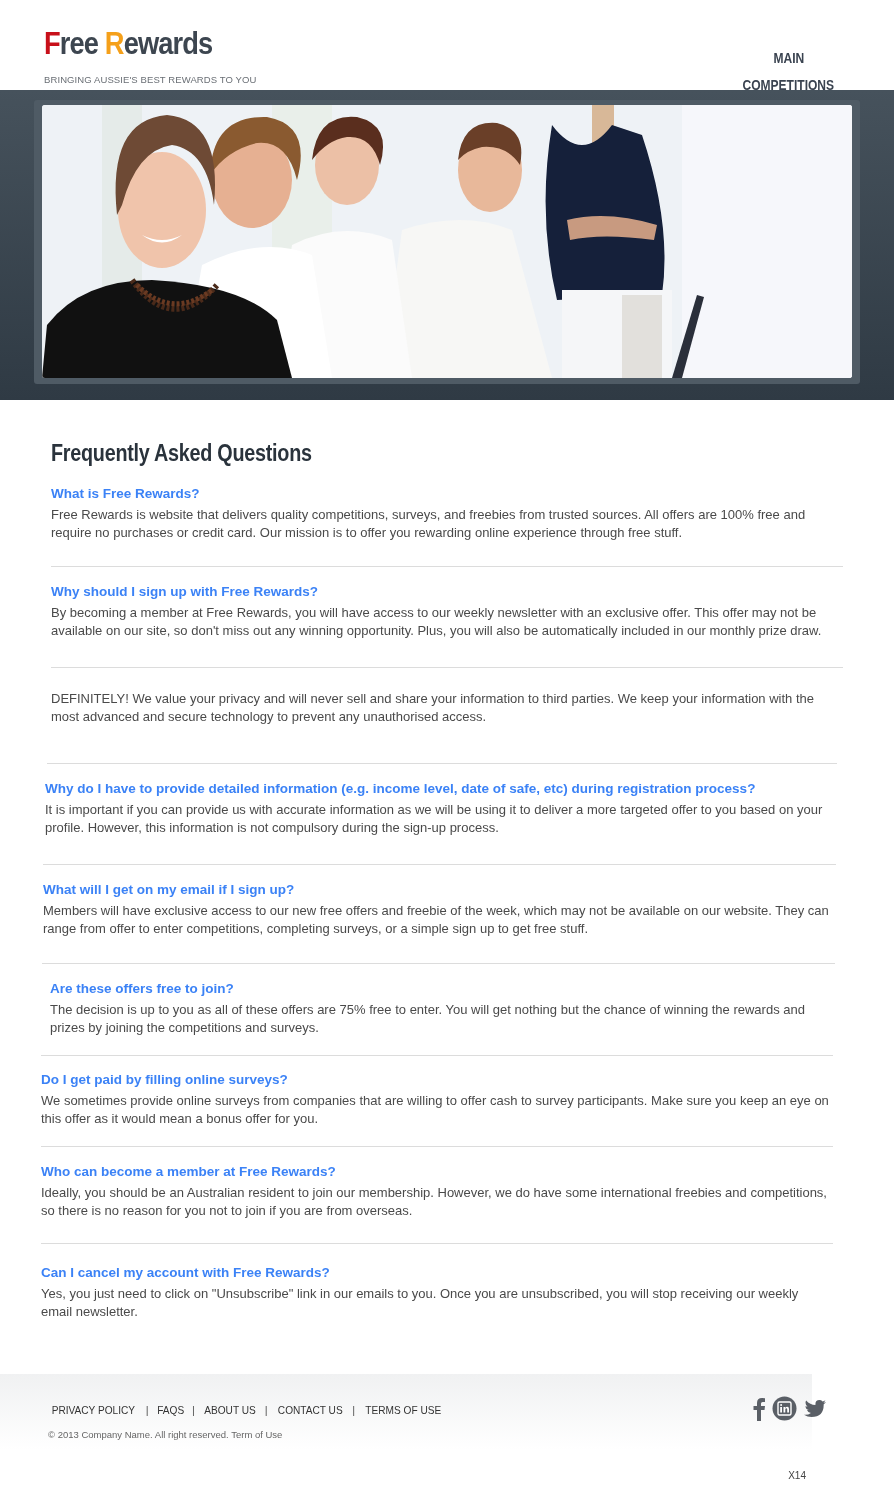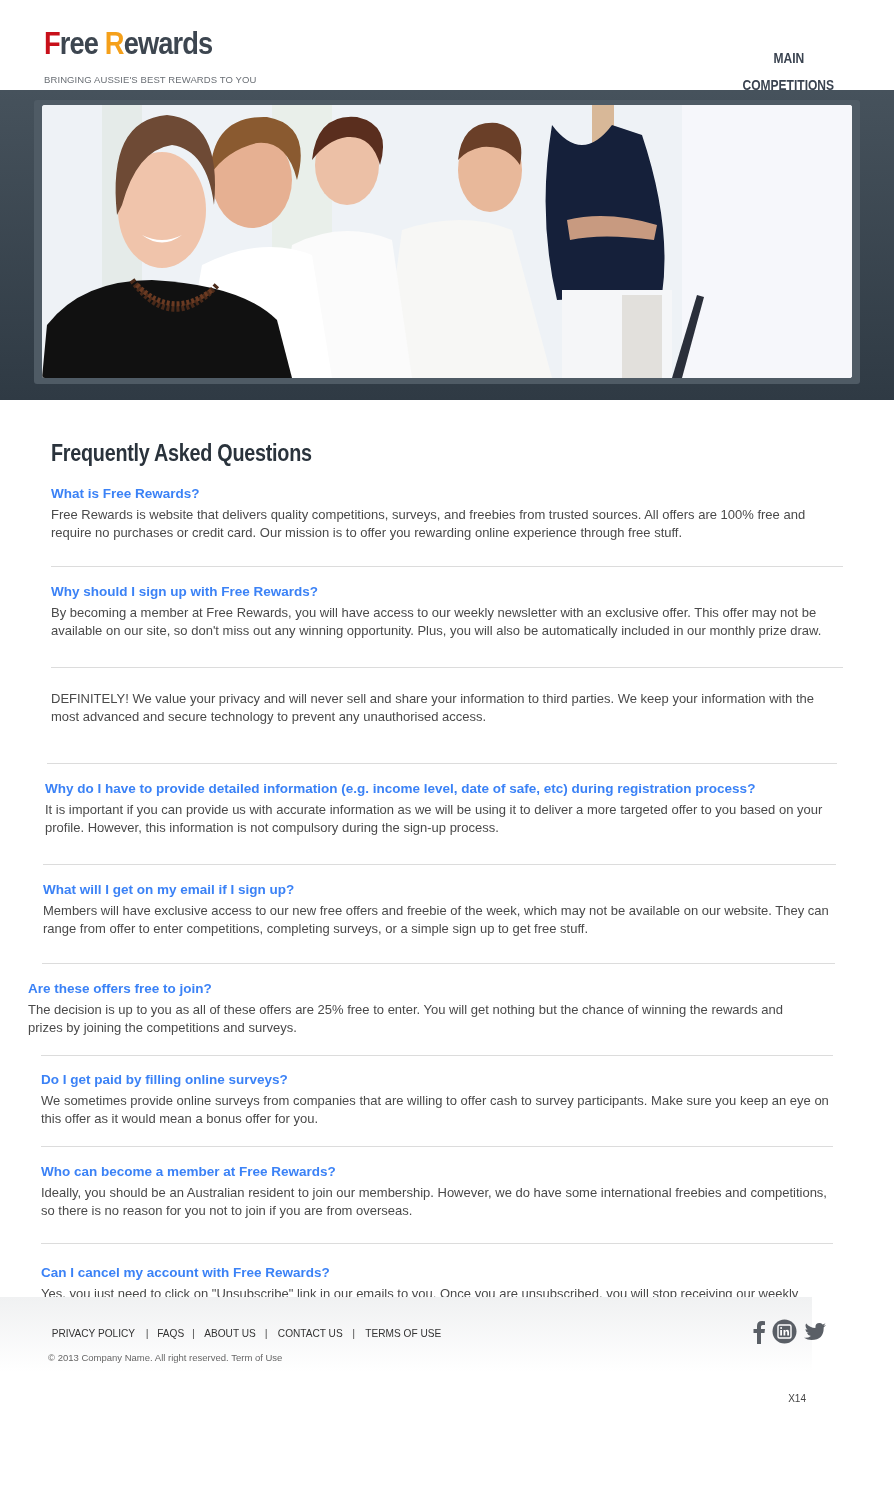--- a/index.html
+++ b/index.html
@@ -27,21 +27,21 @@
 
     
     .faq { position: absolute; left: 0; top: 400px; width: 894px; }
     .faq-title { position: absolute; left: 51px; top: 40px; font-weight: bold; font-size: 23px; color: #2a333c; transform: scaleX(0.86); transform-origin: left; white-space: nowrap; letter-spacing: -0.3px; }
     .faq-item { position: absolute; }
     .faq-q { font-size: 13.5px; color: #3b82f6; white-space: nowrap; }
     .faq-a { font-size: 13px; line-height: 18px; color: #4a4a4a; margin-top: 5px; }
     .faq-divider { position: absolute; height: 1px; background: #dcdcdc; }
 
     
-    .footer { position: absolute; left: 0; top: 1297px; width: 812px; height: 126px; background: linear-gradient(#f0f1f2, #ffffff 60%); }
+    .footer { position: absolute; left: 0; top: 1374px; width: 812px; height: 126px; background: linear-gradient(#f0f1f2, #ffffff 60%); }
     .footer-links { position: absolute; left: 48px; top: 30px; display: flex; align-items: center; }
     .footer-link { font-size: 11px; color: #333; white-space: nowrap; transform: scaleX(0.92); cursor: pointer; }
     .footer-sep { font-size: 11px; color: #555; margin: 0 7px; }
     .footer-copy { position: absolute; left: 48px; top: 55px; font-size: 9.5px; color: #666; white-space: nowrap; }
     .social { position: absolute; left: 752px; top: 22px; display: flex; align-items: center; gap: 6px; }
     .social-icon { cursor: pointer; display: block; }
     .corner-label { position: absolute; right: 6px; top: 96px; font-size: 10px; color: #444; }
   </style>
 </head>
 <body>
@@ -133,23 +133,23 @@
     <p class="faq-a">It is important if you can provide us with accurate information as we will be using it to deliver a more targeted offer to you based on your profile. However, this information is not compulsory during the sign-up process.</p>
   </div>
   <div class="faq-divider" style="left:43px; top:464px; width:793px;"></div>
 
   <div class="faq-item" style="left:43px; top:482px; width:790px;">
     <h3 class="faq-q">What will I get on my email if I sign up?</h3>
     <p class="faq-a">Members will have exclusive access to our new free offers and freebie of the week, which may not be available on our website. They can range from offer to enter competitions, completing surveys, or a simple sign up to get free stuff.</p>
   </div>
   <div class="faq-divider" style="left:42px; top:563px; width:793px;"></div>
 
-  <div class="faq-item" style="left:28px; top:581px; width:790px;">
+  <div class="faq-item" style="left:50px; top:581px; width:790px;">
     <h3 class="faq-q">Are these offers free to join?</h3>
-    <p class="faq-a">The decision is up to you as all of these offers are 25% free to enter. You will get nothing but the chance of winning the rewards and prizes by joining the competitions and surveys.</p>
+    <p class="faq-a">The decision is up to you as all of these offers are 75% free to enter. You will get nothing but the chance of winning the rewards and prizes by joining the competitions and surveys.</p>
   </div>
   <div class="faq-divider" style="left:41px; top:655px; width:792px;"></div>
 
   <div class="faq-item" style="left:41px; top:672px; width:790px;">
     <h3 class="faq-q">Do I get paid by filling online surveys?</h3>
     <p class="faq-a">We sometimes provide online surveys from companies that are willing to offer cash to survey participants. Make sure you keep an eye on this offer as it would mean a bonus offer for you.</p>
   </div>
   <div class="faq-divider" style="left:41px; top:746px; width:792px;"></div>
 
   <div class="faq-item" style="left:41px; top:764px; width:790px;">

